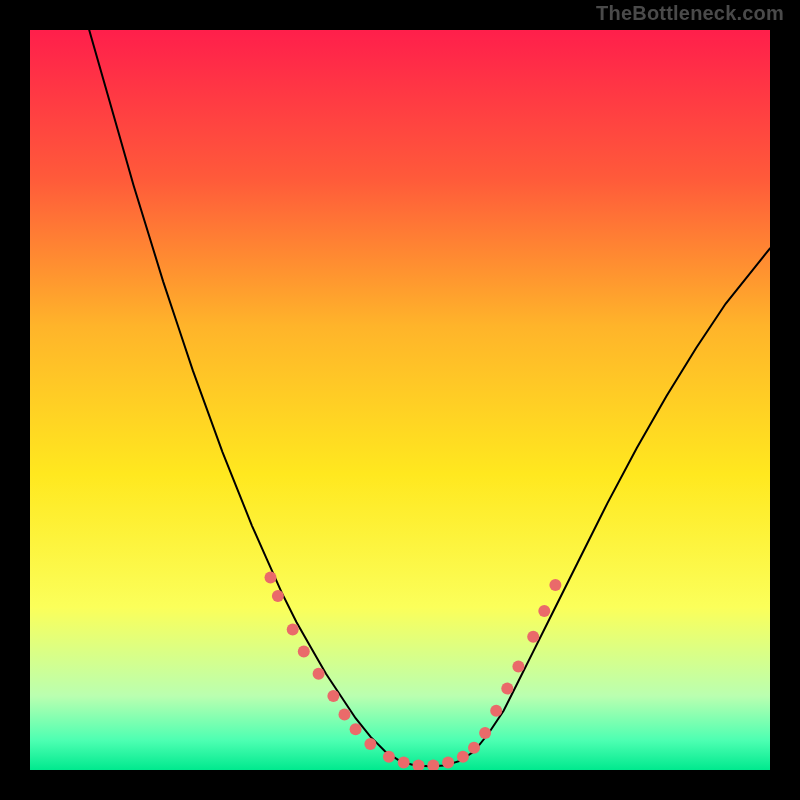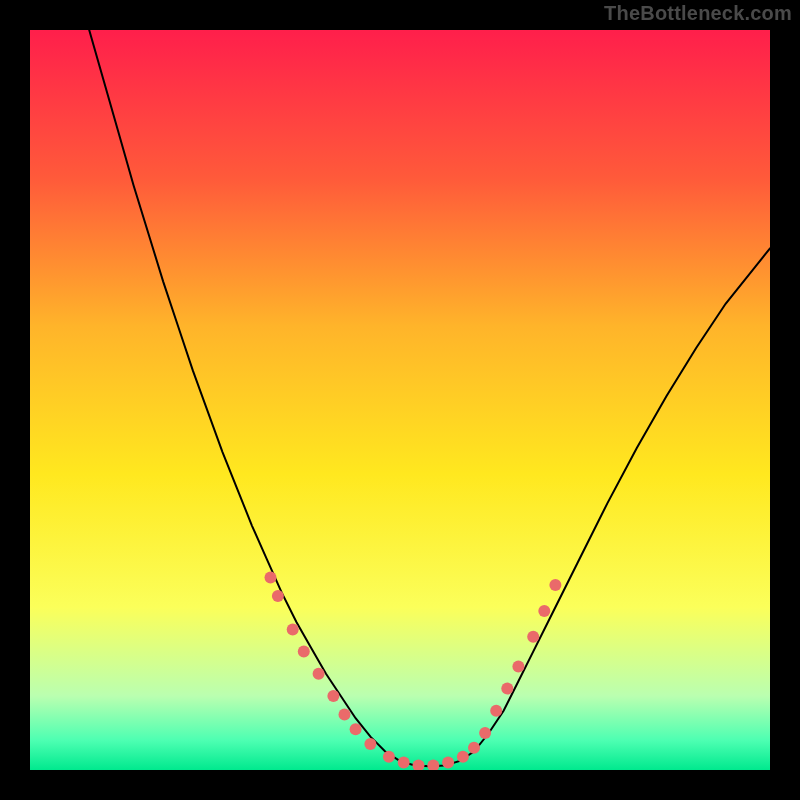--- a/index.html
+++ b/index.html
@@ -12,21 +12,21 @@
   }
   .frame {
     width: 800px;
     height: 800px;
     background: #000;
     position: relative;
   }
   .watermark {
     position: absolute;
     top: 2px;
-    right: 8px;
+    right: 16px;
     color: #4a4a4a;
     font-size: 20px;
     font-weight: 600;
     z-index: 10;
     letter-spacing: 0.2px;
   }
   .plot-area {
     position: absolute;
     left: 30px;
     top: 30px;

